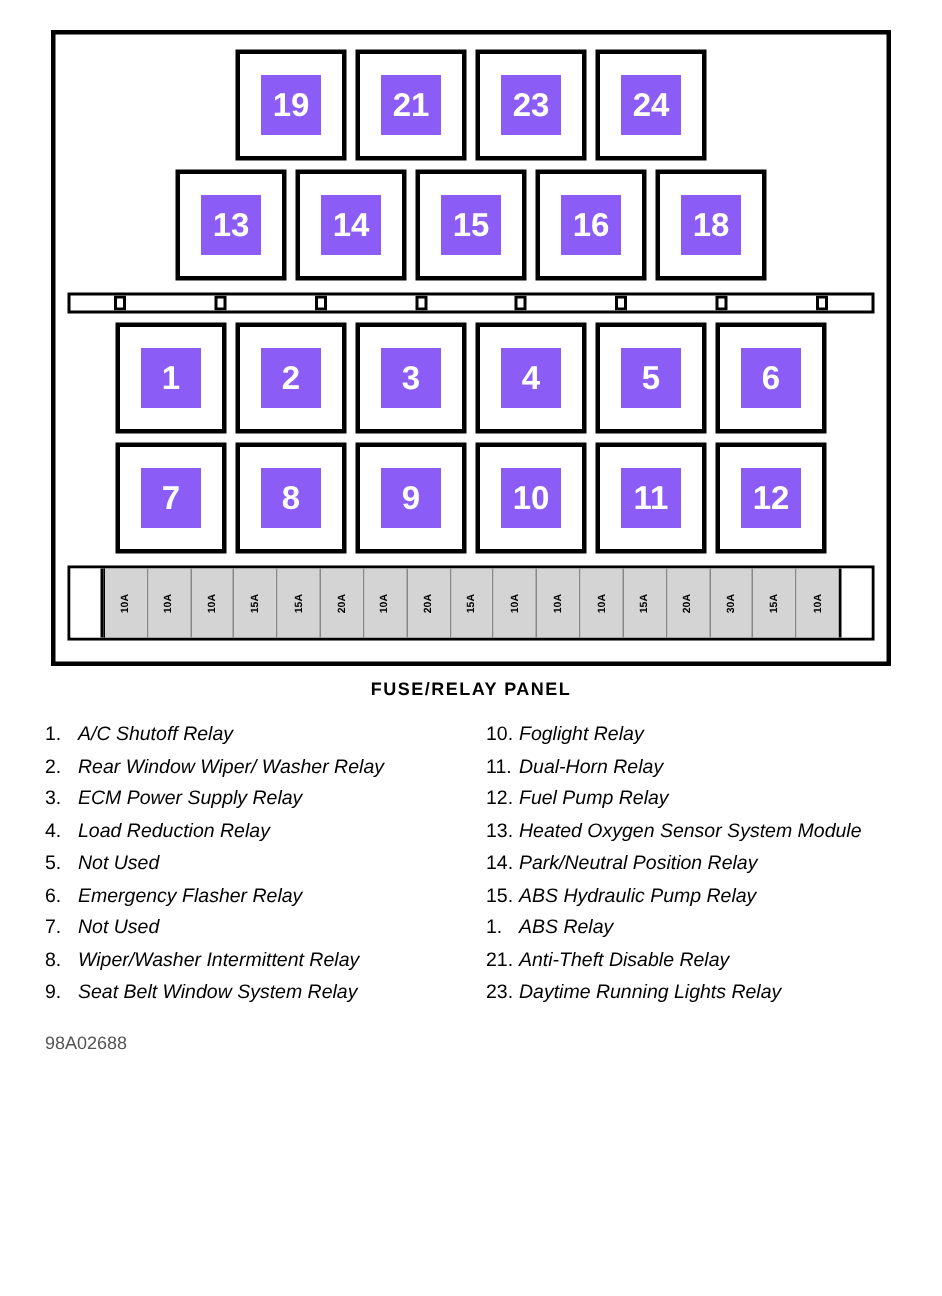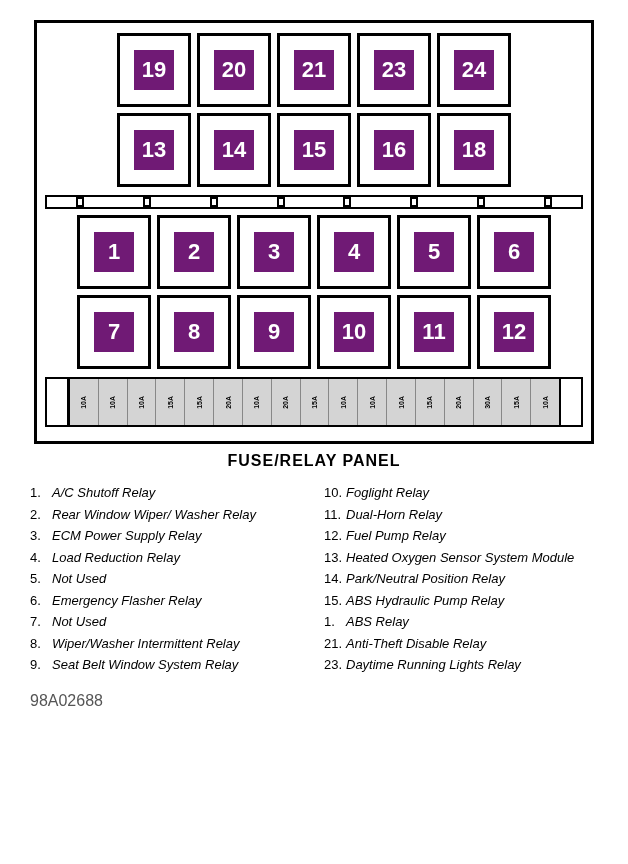--- a/index.html
+++ b/index.html
@@ -38,21 +38,21 @@
       align-items: center;
       justify-content: center;
       background: #fff;
       position: relative;
     }
 
     .fuse-box .fuse-num {
       font-size: 22px;
       font-weight: bold;
       color: #000;
-      background: #701a75;
+      background: #8b5cf6;
       color: #fff;
       width: 40px;
       height: 40px;
       display: flex;
       align-items: center;
       justify-content: center;
       font-weight: 900;
     }
 
     
@@ -142,21 +142,21 @@
       writing-mode: vertical-rl;
       text-orientation: mixed;
       transform: rotate(180deg);
       line-height: 1;
       color: #000;
     }
 
     .panel-title {
       text-align: center;
       font-weight: bold;
-      font-size: 16px;
+      font-size: 12px;
       margin: 8px 0 14px 0;
       letter-spacing: 1px;
     }
 
     
     .legend-container {
       display: flex;
       gap: 20px;
       padding: 0 10px;
     }
@@ -179,37 +179,34 @@
     }
 
     .legend-text {
       flex: 1;
       font-style: italic;
     }
 
     .footer-code {
       margin-top: 14px;
       padding-left: 10px;
-      font-size: 16px;
+      font-size: 12px;
       color: #555;
     }
   </style>
 </head>
 <body>
 
 <div class="panel-container">
 
   <div class="fuse-row" id="row0">
       <div class="fuse-box">
         <div class="fuse-num">19</div>
       </div>
       <div class="fuse-box">
-        <div class="fuse-num">20</div>
-      </div>
-      <div class="fuse-box">
         <div class="fuse-num">21</div>
       </div>
       <div class="fuse-box">
         <div class="fuse-num">23</div>
       </div>
       <div class="fuse-box">
         <div class="fuse-num">24</div>
       </div>
     </div>
   <div class="fuse-row" id="row1">

